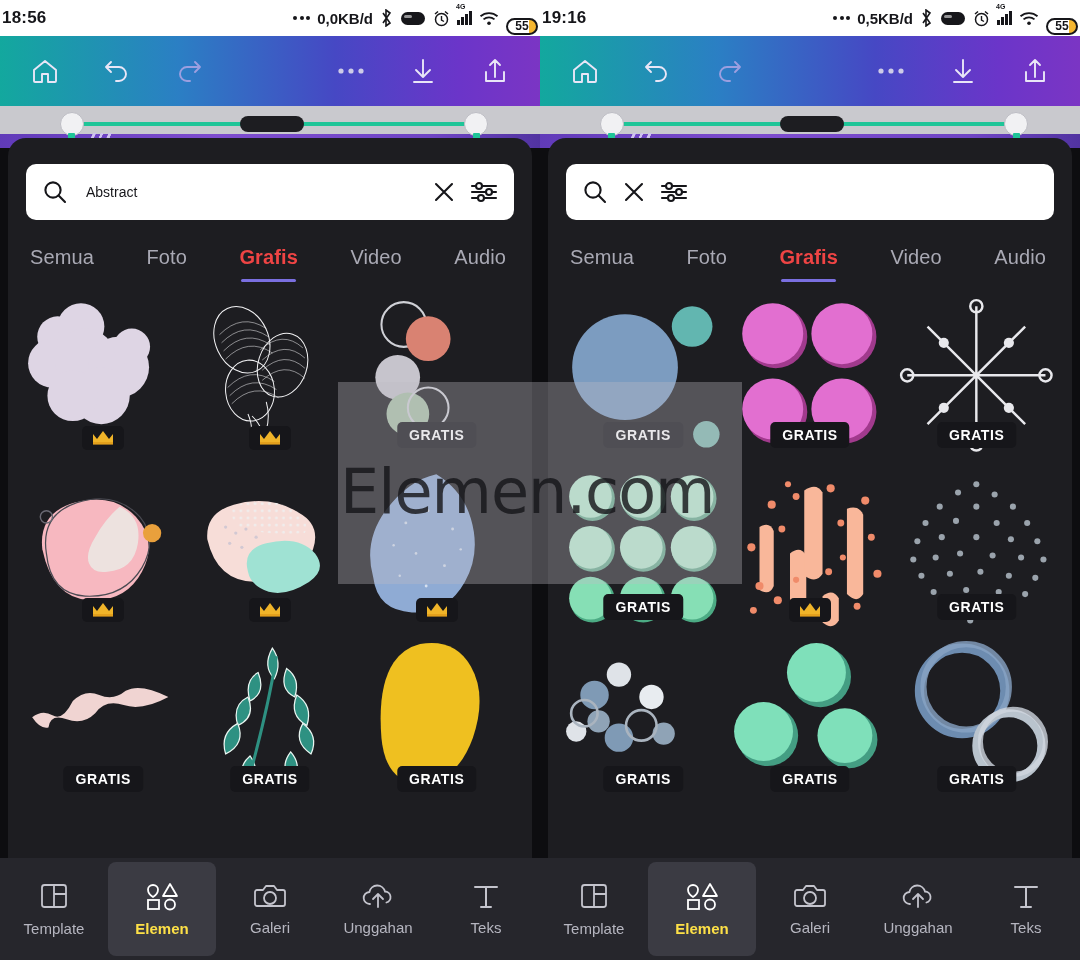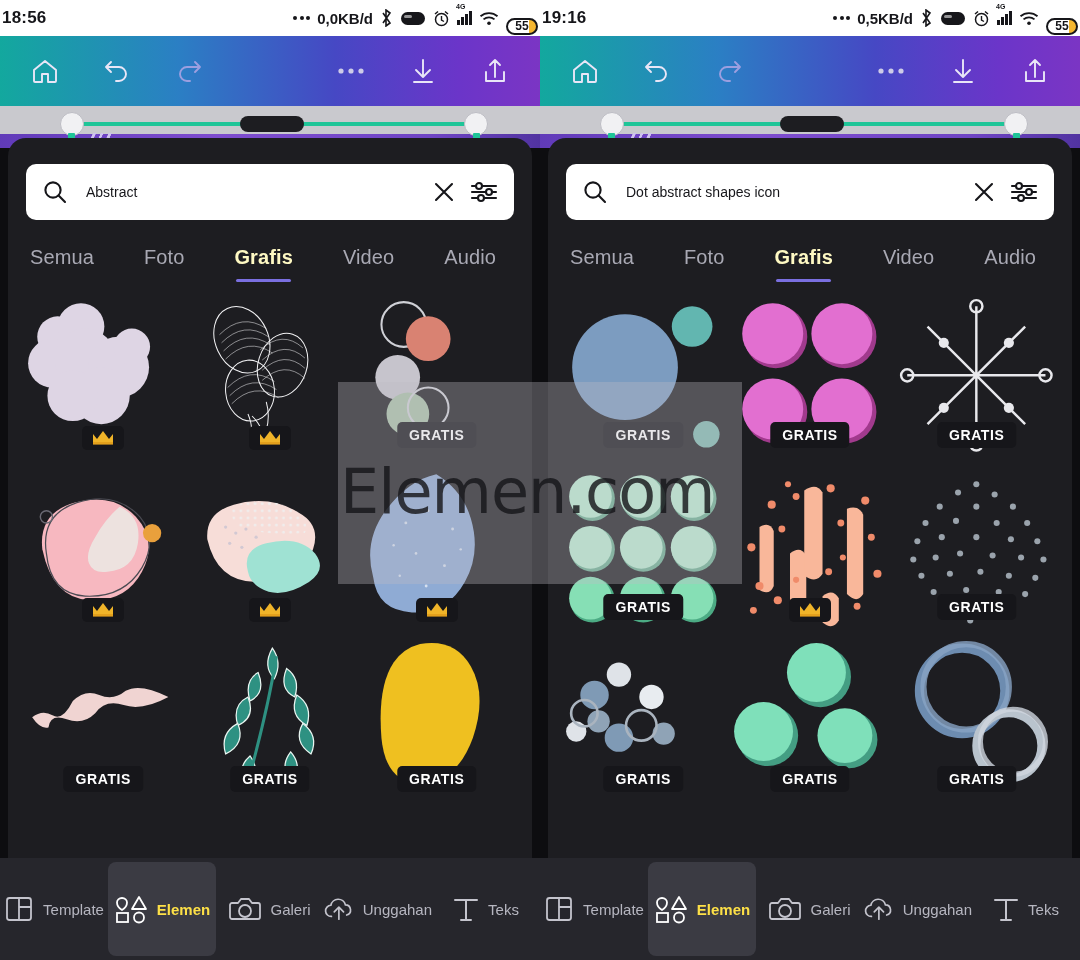--- a/index.html
+++ b/index.html
@@ -102,27 +102,27 @@
     margin: 26px 18px 0 18px;
     height: 56px; background: #ffffff; border-radius: 10px;
     display: flex; align-items: center; padding: 0 16px; gap: 14px;
   }
   .search-val {
     flex: 1; font-size: 14px; color: #16161a; white-space: nowrap; overflow: hidden;
     padding-left: 4px;
   }
   .tabs {
     display: flex; justify-content: space-between;
-    padding: 26px 36px 0 22px;
+    padding: 26px 26px 0 22px;
   }
   .tab {
     position: relative; font-size: 20px; color: #a9a9b4; padding-bottom: 13px;
     font-weight: normal; letter-spacing: .1px;
   }
-  .tab.active { color: #fef9c3; font-weight: bold; }
+  .tab.active { color: #ef4444; font-weight: bold; }
   .tab.active::after {
     content: ""; position: absolute; left: 2px; right: 2px; bottom: 0;
     height: 3px; background: #7a6fe0; border-radius: 2px;
   }
 
   
   .grid {
     position: absolute; left: 0; right: 0; top: 156px; bottom: 0;
     padding: 0 14px;
     display: grid;
@@ -157,21 +157,21 @@
   }
 
   
   .bottomnav {
     position: absolute; left: 0; bottom: 0; width: 100%; height: 102px;
     background: #26262c;
     display: flex; align-items: center; z-index: 40;
   }
   .navitem {
     flex: 1 1 0; min-width: 0;
-    height: 94px; display: flex; flex-direction: row; align-items: center;
+    height: 94px; display: flex; flex-direction: column; align-items: center;
     justify-content: center; gap: 9px; border-radius: 8px;
   }
   .navitem.active { background: #3b3b43; }
   .navitem .nl { font-size: 15px; color: #b6b6c0; white-space: nowrap; }
   .navitem.active .nl { color: #fde047; font-weight: bold; }
   .navitem.clip { overflow: hidden; align-items: center; }
 </style>
 </head>
 <body>
 
@@ -583,21 +583,20 @@
       <div class="sel-tick r"></div>
     </div>
 
     <div class="sheet">
 
       <div class="searchbar">
         <svg width="26" height="26" viewBox="0 0 26 26">
             <circle cx="11" cy="11" r="7.6" fill="none" stroke="#16161a" stroke-width="2.1"></circle>
             <path d="M16.6 16.6L23 23" stroke="#16161a" stroke-width="2.1" stroke-linecap="round"></path>
           </svg>
-        <div class="search-val" title="Cari elemen">Dot abstract shapes icon</div>
         <svg width="24" height="24" viewBox="0 0 24 24">
             <path d="M4 4l16 16M20 4L4 20" stroke="#16161a" stroke-width="2.1" stroke-linecap="round"></path>
           </svg>
         <svg width="28" height="24" viewBox="0 0 28 24">
             <path d="M2 6h24M2 12h24M2 18h24" stroke="#16161a" stroke-width="2.1" stroke-linecap="round"></path>
             <circle cx="9" cy="6" r="3" fill="#fff" stroke="#16161a" stroke-width="2.1"></circle>
             <circle cx="19" cy="12" r="3" fill="#fff" stroke="#16161a" stroke-width="2.1"></circle>
             <circle cx="11" cy="18" r="3" fill="#fff" stroke="#16161a" stroke-width="2.1"></circle>
           </svg>
       </div>

